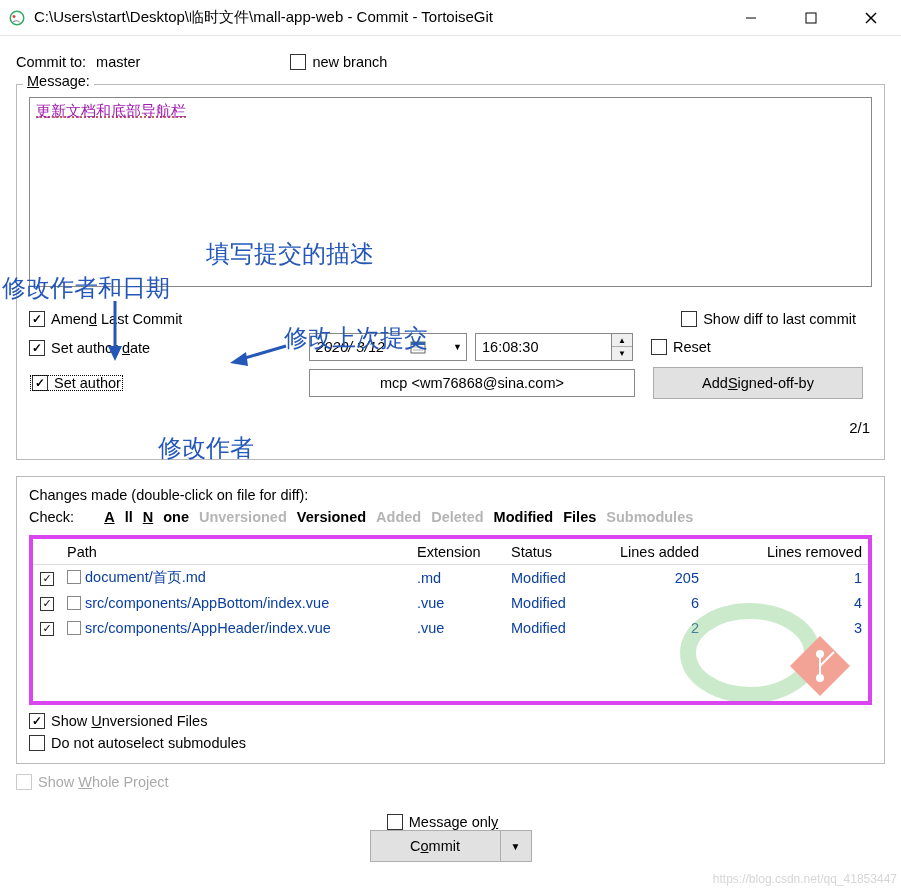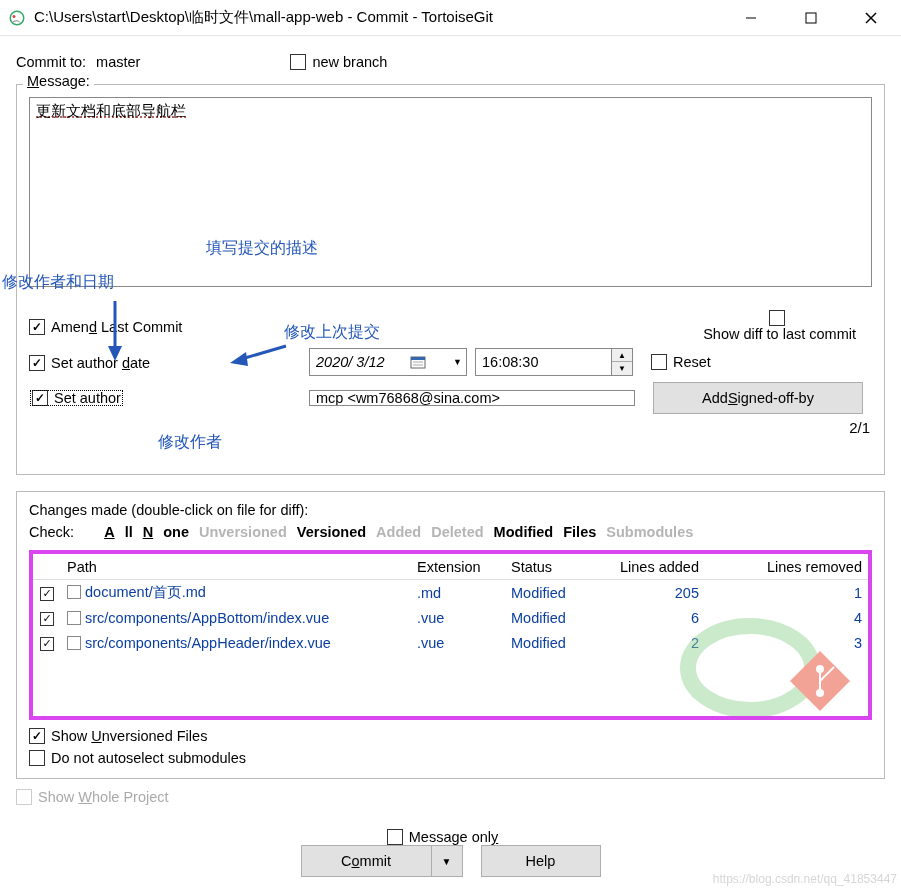--- a/index.html
+++ b/index.html
@@ -56,43 +56,43 @@
   }
   .underline-hotkey { text-decoration: underline; }
   textarea.msg {
     width: 100%; height: 190px;
     border: 1px solid #888;
     resize: none;
     padding: 4px 6px;
     font-family: "SimSun","NSimSun","Segoe UI",serif;
     font-size: 15px;
     outline: none;
-    color: #000000;
+    color: #a21caf;
     text-decoration: underline dotted #b02a2a;
   }
   .annot {
     position: absolute;
     color: #2457b8;
-    font-size: 16px;
+    font-size: 24px;
     font-family: "Microsoft YaHei","SimHei",sans-serif;
     pointer-events: none;
   }
   .text-counter {
     position: absolute;
     right: 14px; top: 334px;
     font-size: 15px;
   }
   .controls-row {
     display: flex; align-items: center;
     margin-top: 6px;
   }
   .left-col { width: 280px; }
   input[type="text"].win {
-    border: 1px solid #888; height: 16px; padding: 2px 6px;
-    font-size: 14.5px; background: #fff;
+    border: 1px solid #888; height: 28px; padding: 2px 6px;
+    font-size: 14.5px; background: #fff; text-align: center;
   }
   .date-input {
     display: inline-flex; align-items: center;
     border: 1px solid #888; height: 28px; padding: 0 4px 0 6px;
     width: 158px; justify-content: space-between; font-style: italic;
   }
   .cal-icon {
     width: 18px; height: 16px;
     display: inline-flex; align-items: center; justify-content: center;
   }
@@ -221,21 +221,21 @@
 
     
     <div class="controls-row" style="margin-top:20px;">
       <div class="left-col">
         <label class="checkbox">
           <span class="box checked"></span>
           <span>Amen<span class="underline-hotkey">d</span> Last Commit</span>
         </label>
       </div>
       <div style="flex:1"></div>
-      <label class="checkbox" style="margin-left:220px;flex-direction:column;">
+      <label class="checkbox" style="margin-left:220px;">
         <span class="box"></span>
         <span>Show diff to last commit</span>
       </label>
     </div>
 
     
     <div class="controls-row">
       <div class="left-col">
         <label class="checkbox">
           <span class="box checked"></span>
@@ -372,21 +372,20 @@
     <span class="box"></span>
     <span>Message onl<span class="underline-hotkey">y</span></span>
   </label>
   <div style="display:flex;gap:18px;align-items:center;">
     <div class="btn-group">
       <div class="btn btn-commit" style="width:130px;">C<span class="underline-hotkey">o</span>mmit</div>
       <div class="btn-drop">
           <span style="font-size:10px;">▼</span>
         </div>
     </div>
-    <div class="btn" style="width:120px;">Help</div>
   </div>
 </div>
 
 <div class="annot" style="left:206px; top:238px;">填写提交的描述</div>
 <div class="annot" style="left:2px; top:272px;">修改作者和日期</div>
 <div class="annot" style="left:284px; top:322px;">修改上次提交</div>
 <div class="annot" style="left:158px; top:432px;">修改作者</div>
 
 <svg class="arrow" style="left:100px;top:296px;" width="30" height="70">
   <line x1="15" y1="5" x2="15" y2="55" stroke="#2457b8" stroke-width="3"></line>

